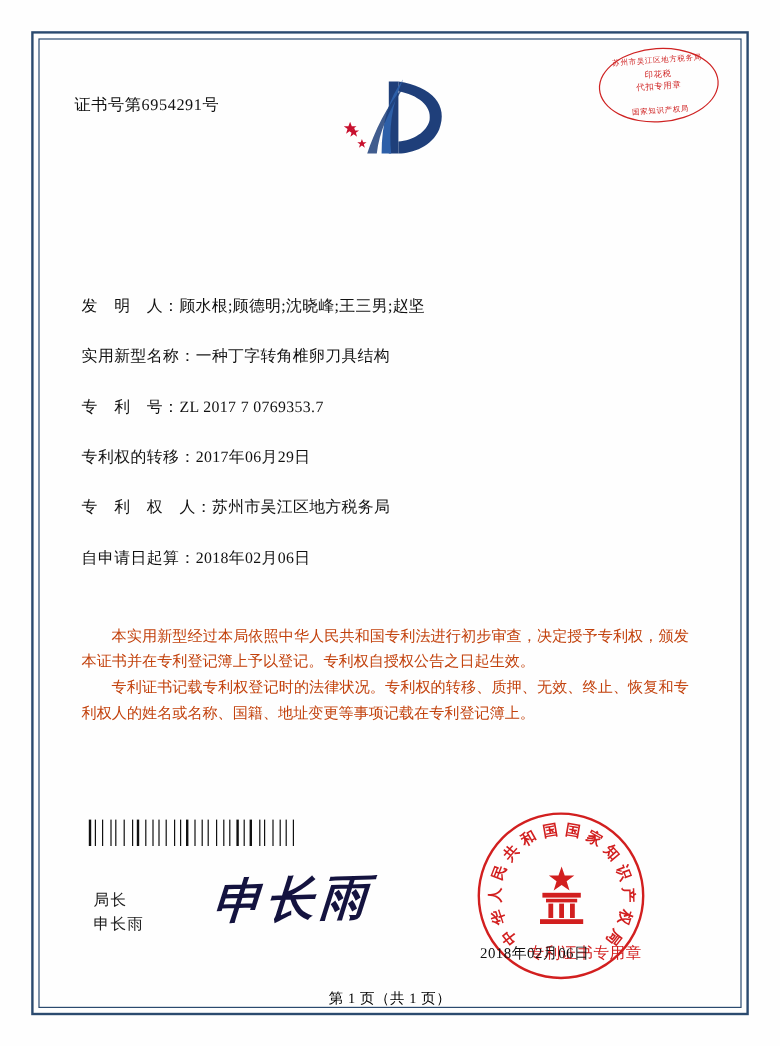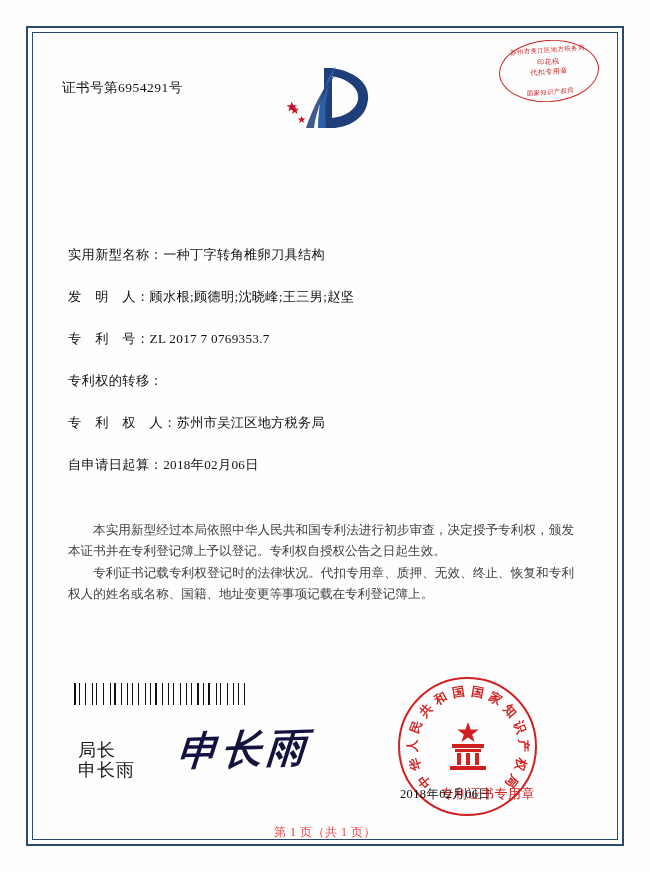--- a/index.html
+++ b/index.html
@@ -123,21 +123,21 @@
   }
 
   
   .body-text {
     position: absolute;
     left: 68px;
     top: 520px;
     width: 506px;
     font-size: 12.6px;
     line-height: 21px;
-    color: #404040;
+    color: #c2410c;
     text-align: justify;
   }
   .body-text p {
     margin: 0 0 1px 0;
     text-indent: 25px;
   }
 
   
   .barcode {
     position: absolute;
@@ -152,21 +152,21 @@
     display: block;
     background: #111;
     height: 100%;
   }
 
   
   .sig-label {
     position: absolute;
     left: 78px;
     top: 740px;
-    font-size: 18px;
+    font-size: 13px;
     line-height: 20px;
     letter-spacing: 1px;
   }
   .sig-script {
     position: absolute;
     left: 178px;
     top: 722px;
     font-size: 40px;
     color: #14133f;
     font-family: "DejaVu Serif", serif;
@@ -222,21 +222,21 @@
     letter-spacing: 0.4px;
   }
 
   
   .page-footer {
     position: absolute;
     left: 0; right: 0;
     top: 824px;
     text-align: center;
     font-size: 12px;
-    color: #ef4444;
+    color: #000000;
     letter-spacing: 0.5px;
   }
 </style>
 </head>
 <body>
 
 <div class="page">
 
   <div class="frame-outer"></div>
   <div class="frame-inner"></div>
@@ -264,47 +264,48 @@
       <path d="M62 6 L70 6 L70 66 L62 66 Z" fill="#1f3f7a"></path>
       <path d="M70 6 C 98 10, 112 26, 104 46 C 98 60, 82 66, 70 66 L70 56 C 82 55, 94 48, 96 38 C 98 26, 86 17, 70 14 Z" fill="#1f3f7a"></path>
       <path d="M56 66 C 56 40, 62 20, 74 4 C 64 26, 62 46, 64 66 Z" fill="#2d5fa8"></path>
       <path d="M44 66 C 50 48, 60 26, 76 8 C 62 30, 54 48, 52 66 Z" fill="#1f3f7a" opacity="0.85"></path>
     </svg>
   </div>
 
 
   <div class="fields">
     <div class="field-row">
+      <span class="field-label">发　明　人：</span>
+      <span class="field-value">顾水根;顾德明;沈晓峰;王三男;赵坚</span>
+    </div>
+    <div class="field-row">
       <span class="field-label">实用新型名称：</span>
       <span class="field-value">一种丁字转角椎卵刀具结构</span>
     </div>
     <div class="field-row">
-      <span class="field-label">发　明　人：</span>
-      <span class="field-value">顾水根;顾德明;沈晓峰;王三男;赵坚</span>
-    </div>
-    <div class="field-row">
       <span class="field-label">专　利　号：</span>
       <span class="field-value">ZL 2017 7 0769353.7</span>
     </div>
     <div class="field-row">
       <span class="field-label">专利权的转移：</span>
+      <span class="field-value">2017年06月29日</span>
     </div>
     <div class="field-row">
       <span class="field-label">专　利　权　人：</span>
       <span class="field-value">苏州市吴江区地方税务局</span>
     </div>
     <div class="field-row">
       <span class="field-label">自申请日起算：</span>
       <span class="field-value">2018年02月06日</span>
     </div>
   </div>
 
   <div class="body-text">
     <p>本实用新型经过本局依照中华人民共和国专利法进行初步审查，决定授予专利权，颁发本证书并在专利登记簿上予以登记。专利权自授权公告之日起生效。</p>
-    <p>专利证书记载专利权登记时的法律状况。代扣专用章、质押、无效、终止、恢复和专利权人的姓名或名称、国籍、地址变更等事项记载在专利登记簿上。</p>
+    <p>专利证书记载专利权登记时的法律状况。专利权的转移、质押、无效、终止、恢复和专利权人的姓名或名称、国籍、地址变更等事项记载在专利登记簿上。</p>
   </div>
 
   <div class="barcode">
       <i style="width: 3px; margin-right: 1px;"></i>
       <i style="width: 1px; margin-right: 2px; background: transparent;"></i>
       <i style="width: 1px; margin-right: 3px;"></i>
       <i style="width: 2px; margin-right: 1px; background: transparent;"></i>
       <i style="width: 1px; margin-right: 2px;"></i>
       <i style="width: 3px; margin-right: 3px; background: transparent;"></i>
       <i style="width: 1px; margin-right: 1px;"></i>

